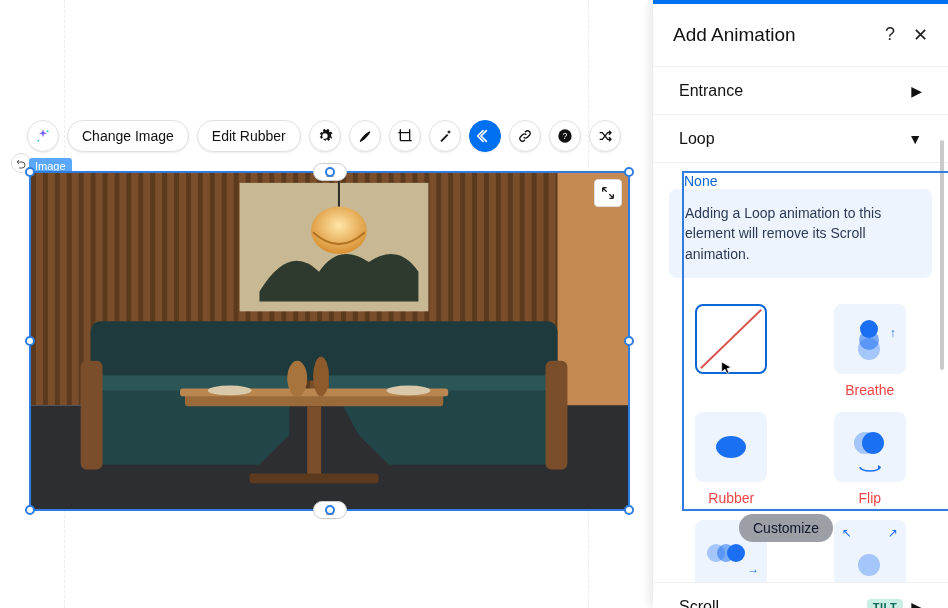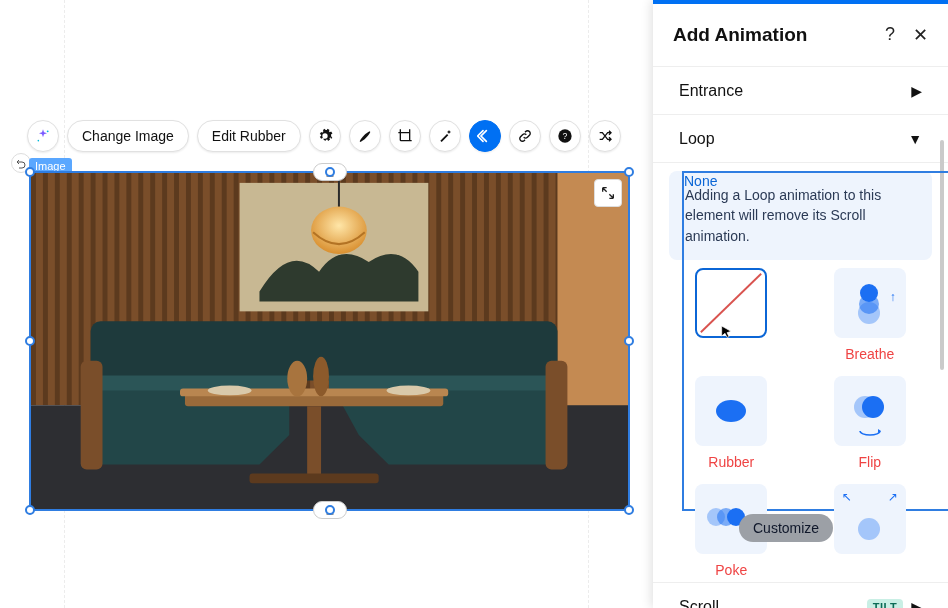--- a/index.html
+++ b/index.html
@@ -70,39 +70,39 @@
 
   
   .panel {
     position:absolute; right:0; top:0; width:295px; height:608px;
     background:#fff; box-shadow:-2px 0 10px rgba(0,0,0,.12);
   }
   .panel .topbar { height:4px; background:#0070f3; }
   .panel-head {
     height:62px; padding:0 20px; display:flex; align-items:center; justify-content:space-between;
   }
-  .panel-head h1 { font-size:19px; font-weight:700; color:#111; }
+  .panel-head h1 { font-size:19px; font-weight:400; color:#111; }
   .panel-head .icons { display:flex; gap:18px; }
   .panel-head .icons span { cursor:pointer; font-size:18px; color:#222; }
 
   .section-row {
     height:48px; padding:0 26px; display:flex; align-items:center; justify-content:space-between;
     border-top:1px solid #eee;
     font-size:16px; color:#111; cursor:pointer;
   }
   .section-row:first-of-type { border-top:1px solid #eee; }
   .section-row .chev { font-size:14px; color:#111; }
 
   .loop-body { padding:0 16px 16px 16px; border-top:1px solid #eee; max-height:420px; overflow:auto;
     scrollbar-width:thin; scrollbar-color:#c6c6c6 transparent; }
   .loop-body::-webkit-scrollbar{width:6px}
   .loop-body::-webkit-scrollbar-thumb{background:#c6c6c6;border-radius:3px}
 
   .info-box {
-    margin:8px 0; padding:14px 16px; background:#eef4fd; border-radius:8px;
+    margin:26px 0; padding:14px 16px; background:#eef4fd; border-radius:8px;
     font-size:14px; color:#2b3a55; line-height:1.45;
   }
 
   .anim-grid {
     display:grid; grid-template-columns:repeat(2, 1fr); gap:14px 14px;
   }
   .anim-card { display:flex; flex-direction:column; align-items:center; gap:8px; cursor:pointer; }
   .anim-thumb {
     width:72px; height:70px; background:#eef4fd; border-radius:8px;
     display:flex; align-items:center; justify-content:center; position:relative;

